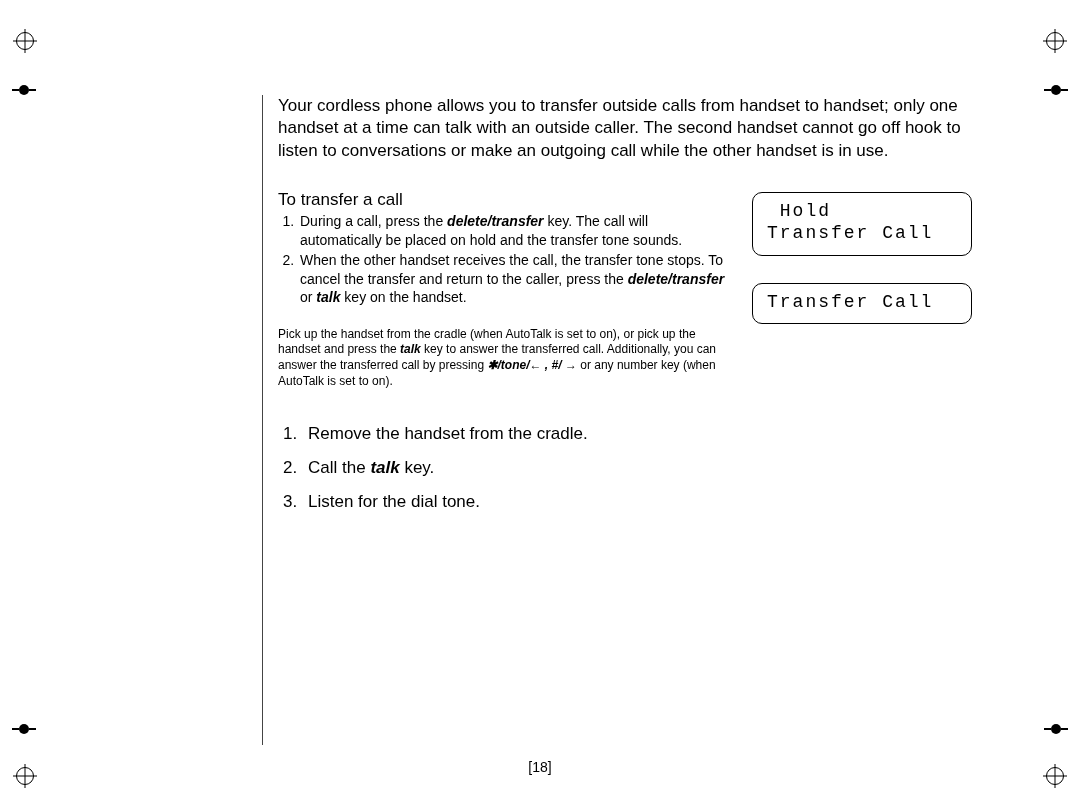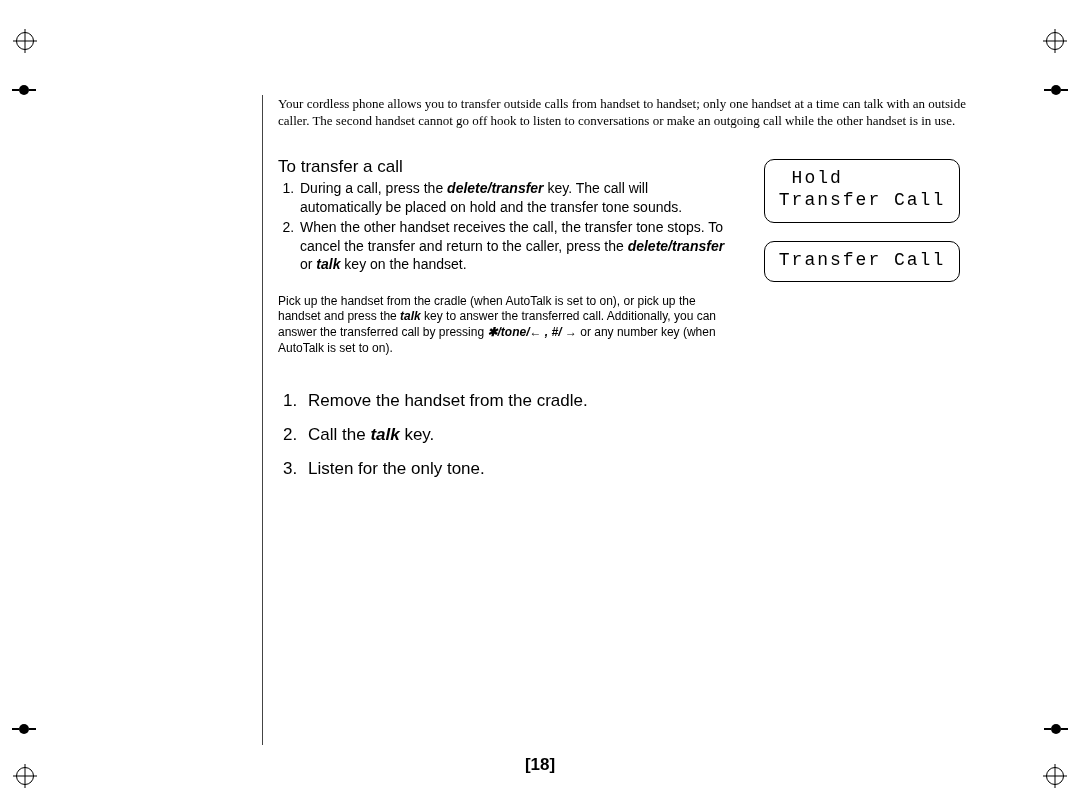--- a/index.html
+++ b/index.html
@@ -53,33 +53,32 @@
     height: 650px;
     border-left: 1px solid #444;
   }
 
   h2.sec {
     font-size: 24px;
     font-weight: 700;
     margin: 0 0 18px 0;
   }
   p.intro {
-    font-size: 13px;
+    font-size: 17px;
     line-height: 1.32;
     margin: 0 0 28px 0;
     max-width: 720px;
-    font-family: Liberation Serif, serif;
   }
   .two-col {
     display: flex;
     gap: 26px;
     align-items: flex-start;
   }
   .left-col { width: 448px; }
-  .right-col { width: 220px; display: flex; flex-direction: column; gap: 18px; padding-top: 2px; align-items: center; }
+  .right-col { width: 220px; display: flex; flex-direction: column; gap: 27px; padding-top: 2px; }
 
   .sub {
     font-weight: 400;
     font-size: 17px;
     margin: 0 0 2px 0;
   }
   ol.steps {
     margin: 0 0 20px 0;
     padding-left: 20px;
     font-size: 14px;
@@ -110,22 +109,22 @@
   .redial-section { margin-top: 26px; }
   ol.spaced { margin: 0; padding-left: 24px; font-size: 17px; }
   ol.spaced li { margin-bottom: 14px; padding-left: 6px; }
 
   
   .pagenum {
     position: absolute;
     left: 50%;
     bottom: 26px;
     transform: translateX(-50%);
-    font-size: 17px;
-    font-weight: 700;
+    font-size: 14px;
+    font-weight: 400;
   }
 
   .arrow-glyph { display:inline-block; font-weight: bold; }
 </style>
 </head>
 <body>
 
 <div class="reg" style="left:14px; top:30px;">
     <div class="circ"></div>
   </div>
@@ -199,19 +198,19 @@
       <div class="lcd"><span>Transfer Call</span></div>
     </div>
   </div>
 
   <div class="redial-section">
     <ol class="spaced">
       <li>Remove the handset from the cradle.</li>
       <li>
         <span>Call the </span><span class="bi">talk</span><span> key.</span>
       </li>
-      <li>Listen for the only tone.</li>
+      <li>Listen for the dial tone.</li>
     </ol>
   </div>
 
 </div>
 
 <div class="pagenum">[18]</div>
 
 </body></html>

